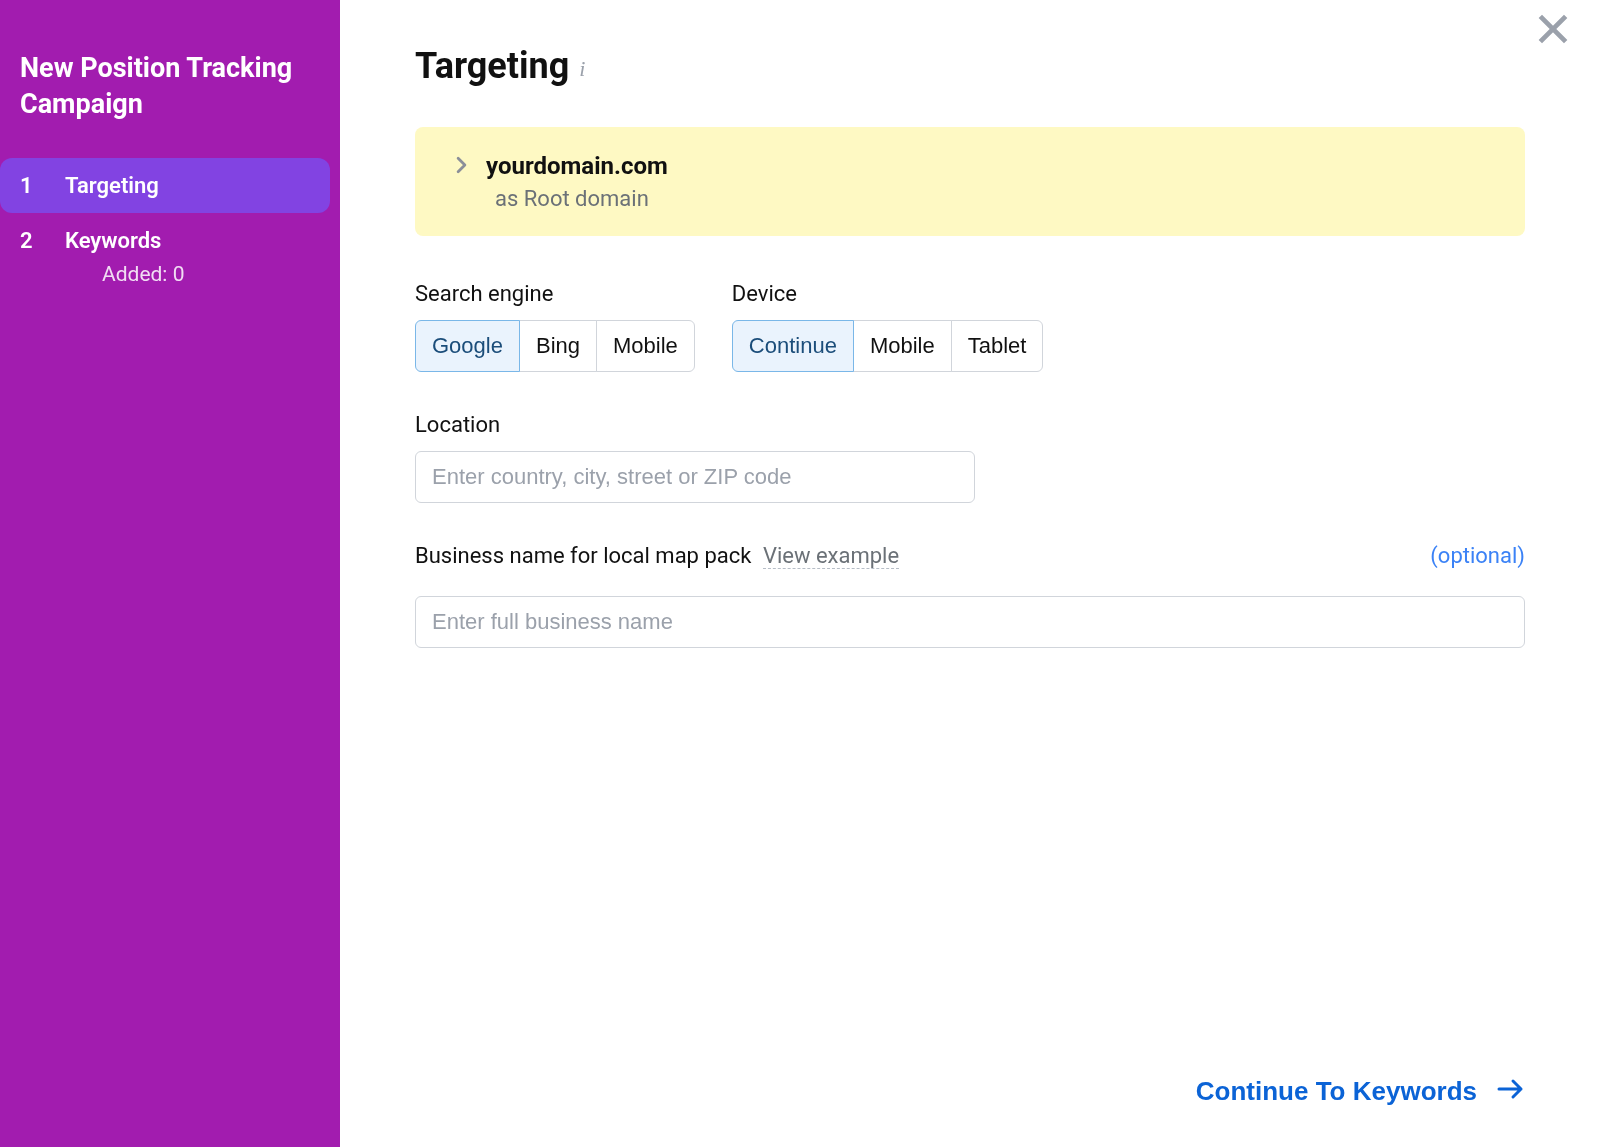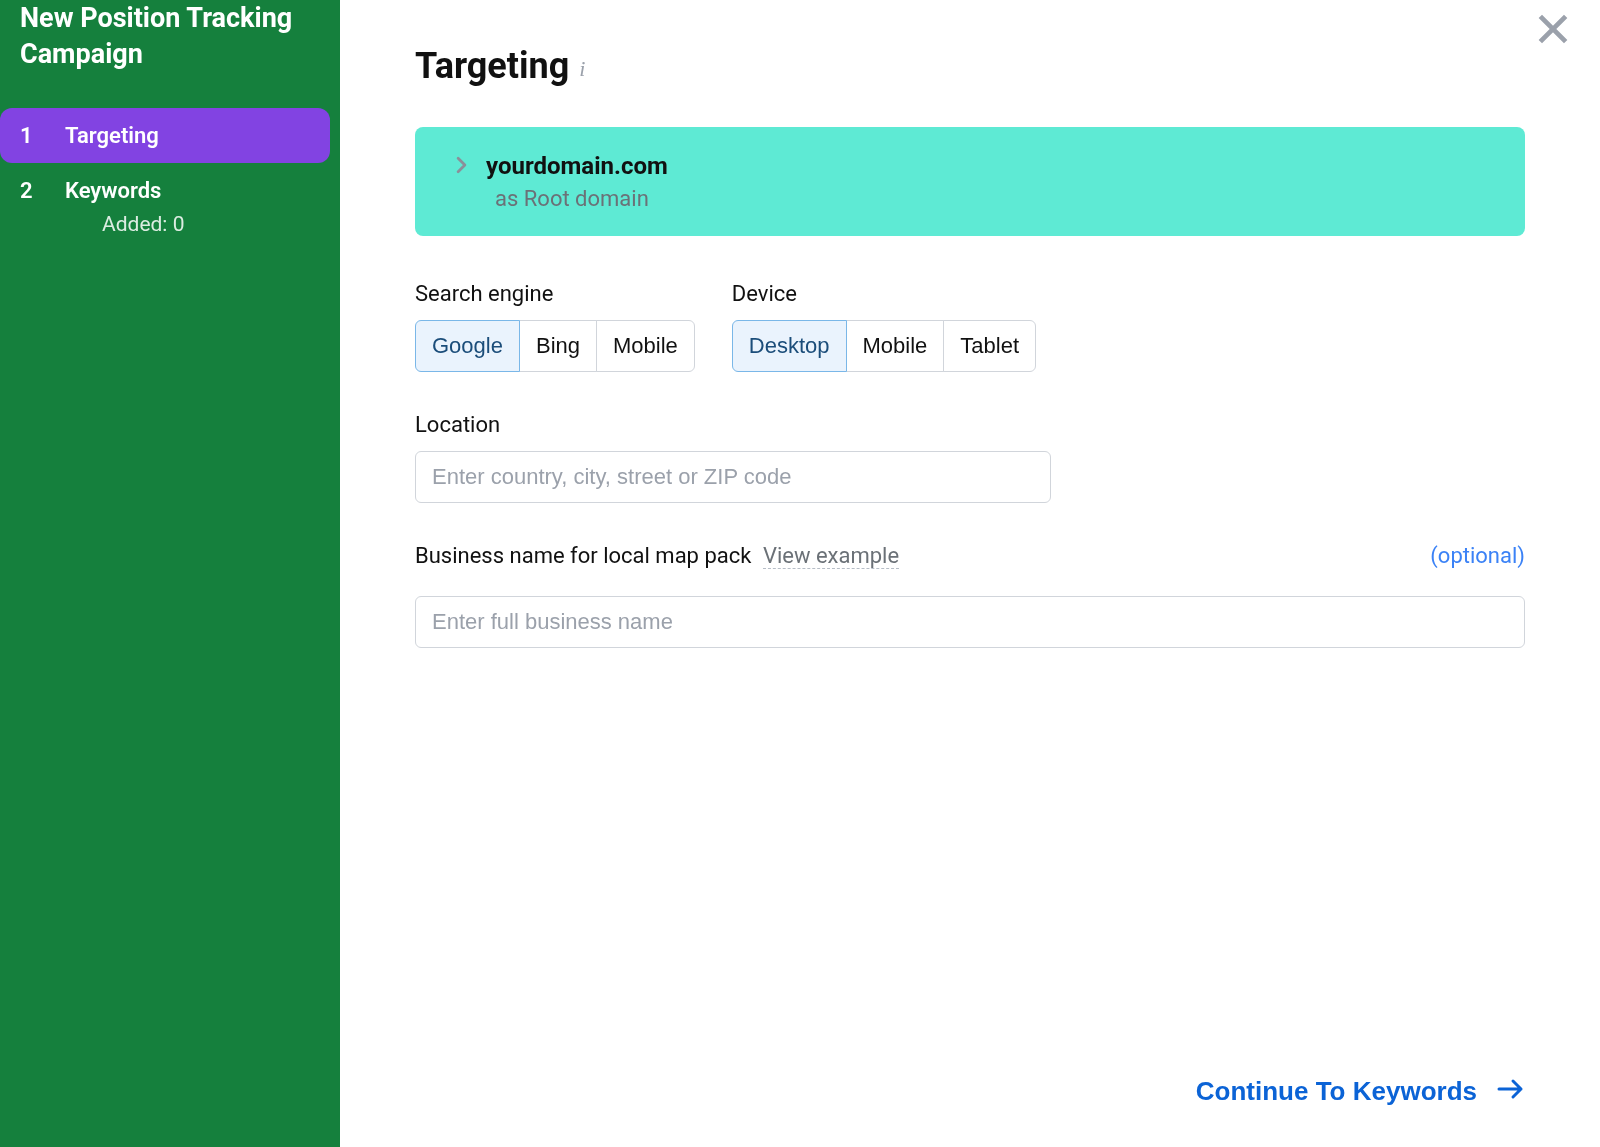--- a/index.html
+++ b/index.html
@@ -15,22 +15,23 @@
       position: relative;
       overflow: hidden;
     }
     .container {
       display: flex;
       width: 100%;
       height: 100%;
     }
     .sidebar {
       width: 340px;
-      background: #15803d;
+      background: #a21caf;
       color: #ffffff;
+      padding-top: 50px;
       flex-shrink: 0;
     }
     .sidebar-title {
       padding: 0 20px 35px 20px;
       font-size: 27px;
       font-weight: 700;
       line-height: 1.35;
     }
     .step {
       display: flex;
@@ -90,21 +91,21 @@
     }
     .info-icon {
       font-style: italic;
       font-family: Georgia, serif;
       color: #9ba1ab;
       font-size: 22px;
       cursor: pointer;
       padding-top: 6px;
     }
     .domain-box {
-      background: #5eead4;
+      background: #fef9c3;
       border-radius: 8px;
       padding: 25px 40px;
       margin-bottom: 45px;
     }
     .domain-row {
       display: flex;
       align-items: center;
       gap: 18px;
     }
     .chevron {
@@ -161,21 +162,21 @@
       background: #eaf3fd;
       border: 1px solid #7ab7e8;
       color: #1b4d7a;
       position: relative;
       z-index: 1;
     }
     .location-section {
       margin-bottom: 40px;
     }
     .text-input {
-      width: 636px;
+      width: 560px;
       padding: 12px 16px;
       border: 1px solid #d1d5db;
       border-radius: 6px;
       font-size: 22px;
       color: #111;
     }
     .text-input::placeholder {
       color: #9ba1ab;
     }
     .business-section .label-row {
@@ -276,21 +277,21 @@
         <div class="field-label">Search engine</div>
         <div class="button-group">
           <button class="seg-btn selected">Google</button>
           <button class="seg-btn">Bing</button>
           <button class="seg-btn">Mobile</button>
         </div>
       </div>
       <div class="field-group">
         <div class="field-label">Device</div>
         <div class="button-group">
-          <button class="seg-btn selected">Desktop</button>
+          <button class="seg-btn selected">Continue</button>
           <button class="seg-btn">Mobile</button>
           <button class="seg-btn">Tablet</button>
         </div>
       </div>
     </div>
 
     <div class="location-section">
       <div class="field-label">Location</div>
       <input type="text" class="text-input" placeholder="Enter country, city, street or ZIP code" style="">
     </div>

